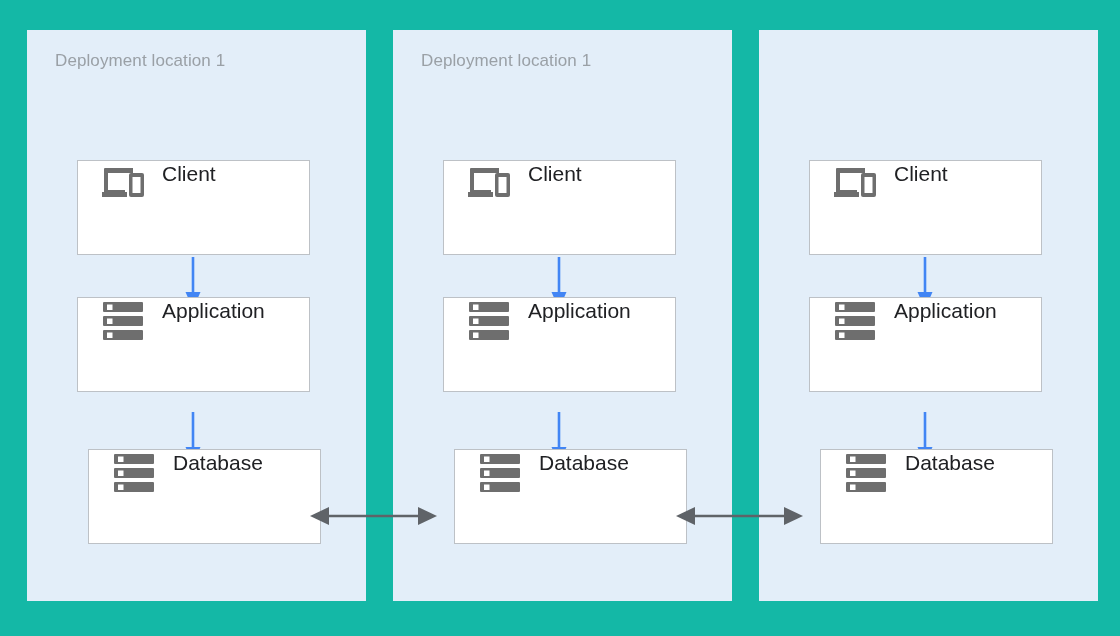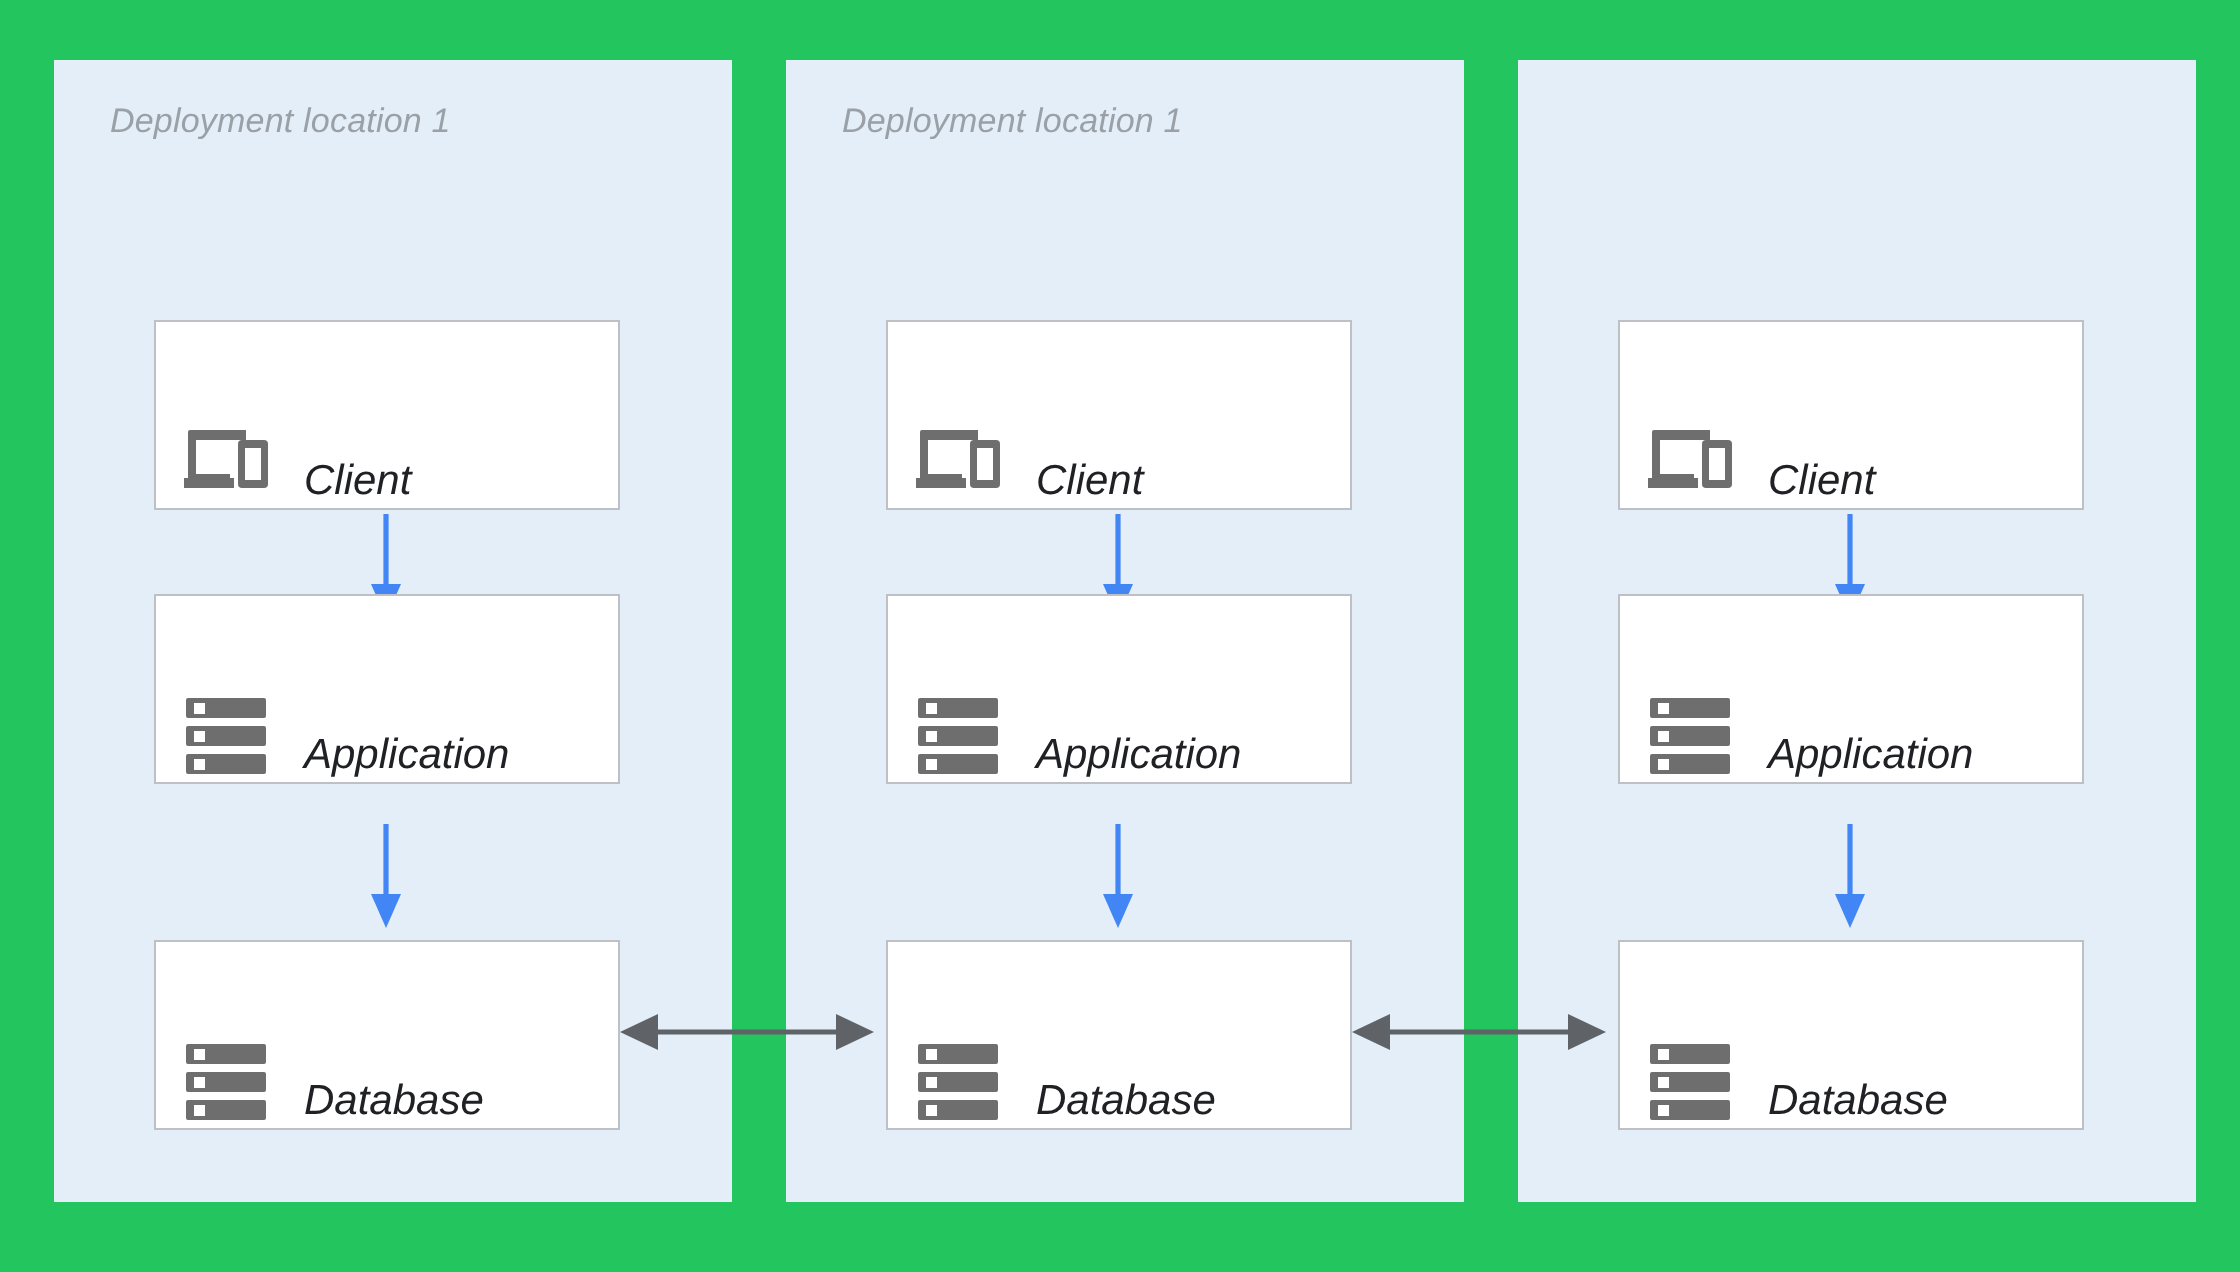--- a/index.html
+++ b/index.html
@@ -9,23 +9,22 @@
     background: #ffffff;
   }
   body {
     font-family: "Liberation Sans", sans-serif;
     -webkit-font-smoothing: antialiased;
   }
   #canvas {
     position: relative;
     width: 1120px;
     height: 636px;
-    background: #22c55e;
+    background: #14b8a6;
     overflow: hidden;
-    font-style: italic;
   }
 
   
   .panel {
     position: absolute;
     top: 30px;
     width: 339px;
     height: 571px;
     background: #E3EEF9;
   }
@@ -47,26 +46,26 @@
   
   .node {
     position: absolute;
     left: 50px;
     width: 233px;
     height: 95px;
     background: #ffffff;
     border: 1px solid #BDC1C6;
     box-sizing: border-box;
     display: flex;
-    align-items: flex-end;
-    padding-left: 12px;
+    align-items: flex-start;
+    padding-left: 22px;
   }
   .node-client { top: 130px; }
   .node-app    { top: 267px; }
-  .node-db     { top: 440px; }
+  .node-db     { top: 419px; margin-left: 11px; }
 
   .node-icon {
     flex: 0 0 auto;
     width: 46px;
     height: 46px;
     display: flex;
     align-items: center;
     justify-content: center;
     margin-right: 16px;
   }

